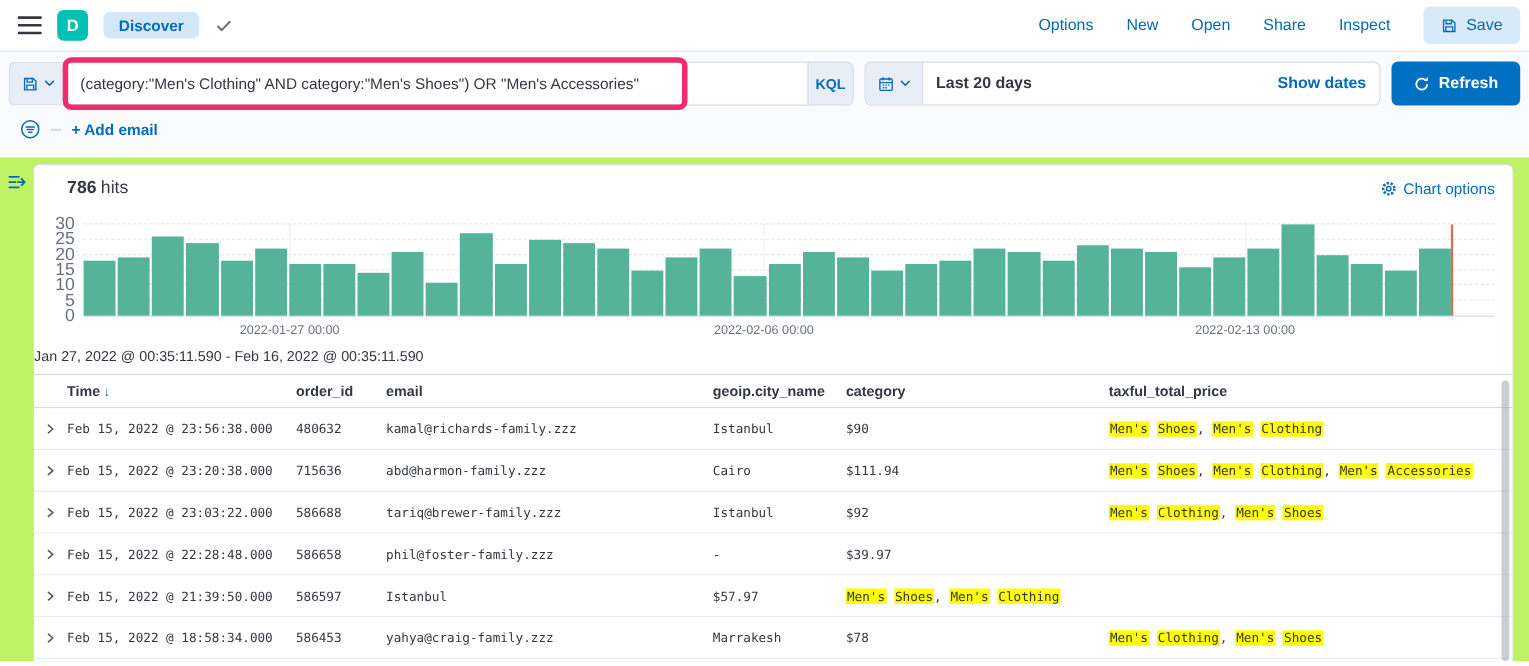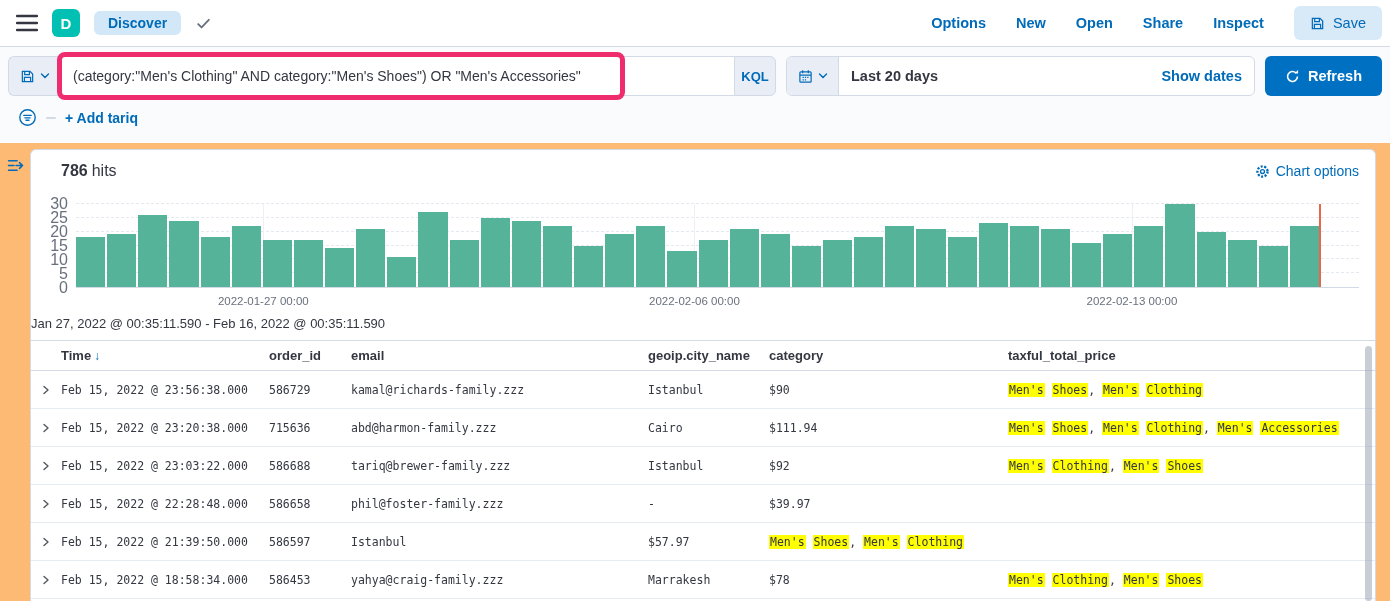--- a/index.html
+++ b/index.html
@@ -9,21 +9,21 @@
   
   .top-bar { height:47px; display:flex; align-items:center; justify-content:space-between;
     padding:0 8px; border-bottom:1px solid #d3dae6; background:#fff; }
   .tb-left { display:flex; align-items:center; gap:14px; padding-left:8px; }
   .hamburger { background:none; border:none; cursor:pointer; display:flex; }
   .logo { width:28px; height:28px; border-radius:6px; background:#00bfb3; color:#fff;
     font-weight:bold; font-size:15px; display:flex; align-items:center; justify-content:center; cursor:pointer;}
   .badge { background:#d2e7f8; color:#006bb8; font-weight:600; font-size:14px;
     padding:4px 14px; border-radius:6px; cursor:pointer; }
   .tb-right { display:flex; align-items:center; }
-  .nav-link { color:#006bb8; font-weight:700; font-size:14.5px; text-decoration:none;
+  .nav-link { color:#006bb8; font-weight:400; font-size:14.5px; text-decoration:none;
     margin-right:30px; cursor:pointer; }
   .save-btn { height:34px; padding:0 16px; border:none; border-radius:6px; background:#d8e9f8;
     color:#006bb8; font-weight:500; font-size:14.5px; display:flex; align-items:center; gap:8px;
     cursor:pointer; font-family:inherit; }
 
   
   .query-area { background:#fafbfd; padding:9px 8px 0 8px; position:relative; }
   .query-row { display:flex; gap:10px; }
   .search-group { flex:0 0 768px; display:flex; height:40px; }
   .addon { width:52px; background:#e9eef6; border:1px solid #d3dae6;
@@ -45,21 +45,21 @@
   .refresh-btn { flex:0 0 117px; height:40px; background:#0071c2; border:none; border-radius:6px;
     color:#fff; font-weight:600; font-size:14.5px; display:flex; align-items:center;
     justify-content:center; gap:8px; cursor:pointer; font-family:inherit; }
   .filter-row { display:flex; align-items:center; gap:9px; padding:12px 0 16px 10px; }
   .filter-dash { width:10px; height:2px; background:#d3dae6; border-radius:1px; }
   .add-filter { color:#006bb8; font-weight:600; font-size:14px; text-decoration:none; cursor:pointer; }
   .annotation { position:absolute; left:57px; top:5px; width:568px; height:48px;
     border:5px solid #ee2c6e; border-radius:8px; pointer-events:none; z-index:5; }
 
   
-  .main { display:flex; background:#fdba74; padding-top:6px; height:458px; }
+  .main { display:flex; background:#bef264; padding-top:6px; height:458px; }
   .gutter { width:30px; display:flex; justify-content:center; align-items:flex-start; padding-top:8px; }
   .gutter button { background:none; border:none; cursor:pointer; }
   .panel { flex:1; margin-right:14px; border:1px solid #d3dae6; border-bottom:none;
     border-radius:6px 6px 0 0; position:relative; overflow:hidden; background:#fff; }
   .panel-head { display:flex; justify-content:space-between; align-items:center;
     padding:12px 16px 0 30px; height:30px; }
   .hits { font-size:16px; }
   .hits b { font-weight:700; margin-right:4px; }
   .chart-options { color:#006bb8; font-size:14px; font-weight:500; display:flex;
     align-items:center; gap:6px; text-decoration:none; cursor:pointer; }
@@ -165,21 +165,21 @@
     </button>
   </div>
   <div class="filter-row">
     <button style="background:none;border:none;display:flex;cursor:pointer">
       <svg width="19" height="19" viewBox="0 0 18 18">
         <circle cx="9" cy="9" r="7.3" fill="none" stroke="#006bb8" stroke-width="1.3"></circle>
         <path d="M5.5 7h7M6.5 9.3h5M7.6 11.6h2.8" stroke="#006bb8" stroke-width="1.3" stroke-linecap="round"></path>
       </svg>
     </button>
     <div class="filter-dash"></div>
-    <a class="add-filter">+ Add tariq</a>
+    <a class="add-filter">+ Add email</a>
   </div>
   <div class="annotation"></div>
 </div>
 
 <div class="main">
   <div class="gutter">
     <button>
       <svg width="17" height="17" viewBox="0 0 16 16">
         <path d="M1.5 3.5h8M1.5 8h5M1.5 12.5h8" stroke="#006bb8" stroke-width="1.5" stroke-linecap="round"></path>
         <path d="M8.5 8h6M11.8 5.3L14.6 8l-2.8 2.7" stroke="#006bb8" stroke-width="1.5" fill="none" stroke-linecap="round" stroke-linejoin="round"></path>
@@ -284,21 +284,21 @@
         <div class="hcell">taxful_total_price</div>
       </div>
       <div id="tbody">
           <div class="trow">
             <button class="expander">
               <svg width="12" height="12" viewBox="0 0 12 12">
                 <path d="M4 2.5L8 6l-4 3.5" stroke="#53575e" stroke-width="1.4" fill="none" stroke-linecap="round" stroke-linejoin="round"></path>
               </svg>
             </button>
             <div>Feb 15, 2022 @ 23:56:38.000</div>
-            <div>586729</div>
+            <div>480632</div>
             <div>kamal@richards-family.zzz</div>
             <div>Istanbul</div>
             <div>$90</div>
             <div class="cat-cell"><mark style="background: rgb(255, 255, 0);">Men's</mark> <mark style="background: rgb(255, 255, 0);">Shoes</mark>, <mark style="background: rgb(255, 255, 0);">Men's</mark> <mark style="background: rgb(255, 255, 0);">Clothing</mark></div>
           </div>
           <div class="trow">
             <button class="expander">
               <svg width="12" height="12" viewBox="0 0 12 12">
                 <path d="M4 2.5L8 6l-4 3.5" stroke="#53575e" stroke-width="1.4" fill="none" stroke-linecap="round" stroke-linejoin="round"></path>
               </svg>

